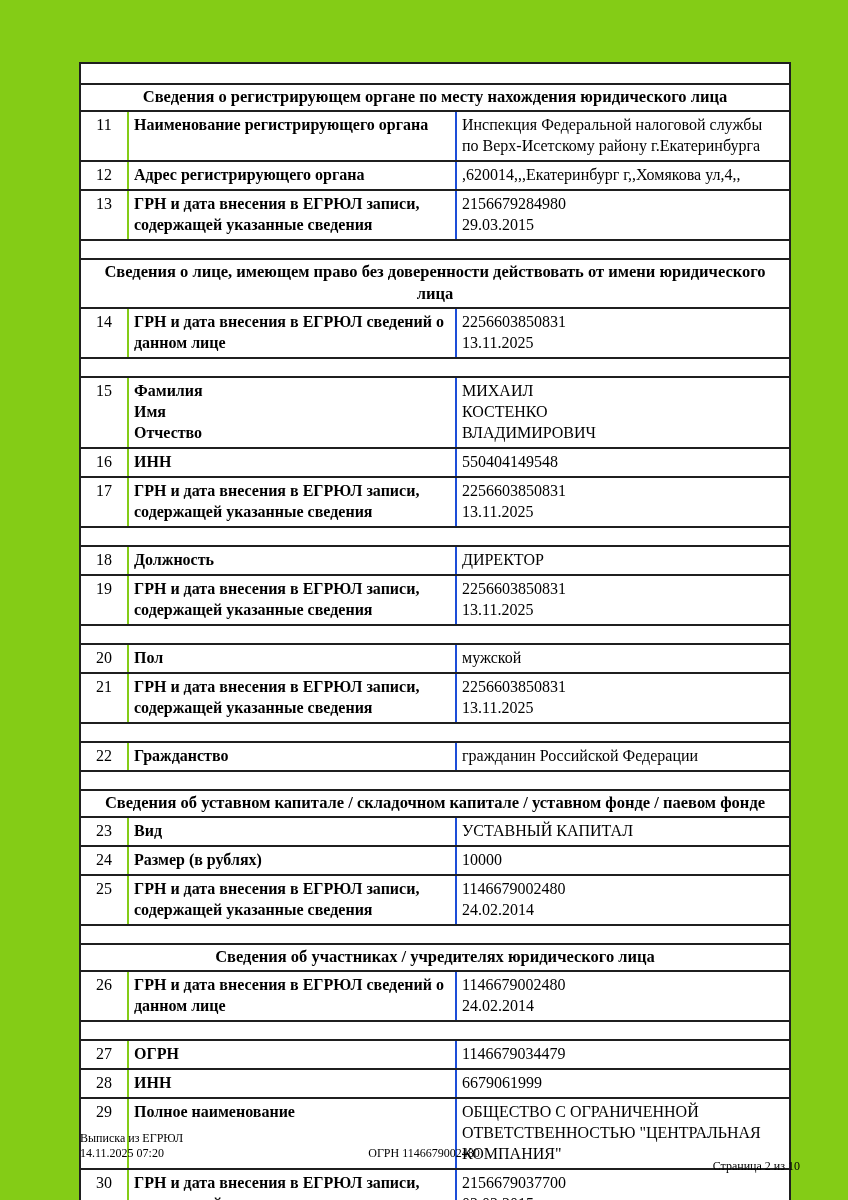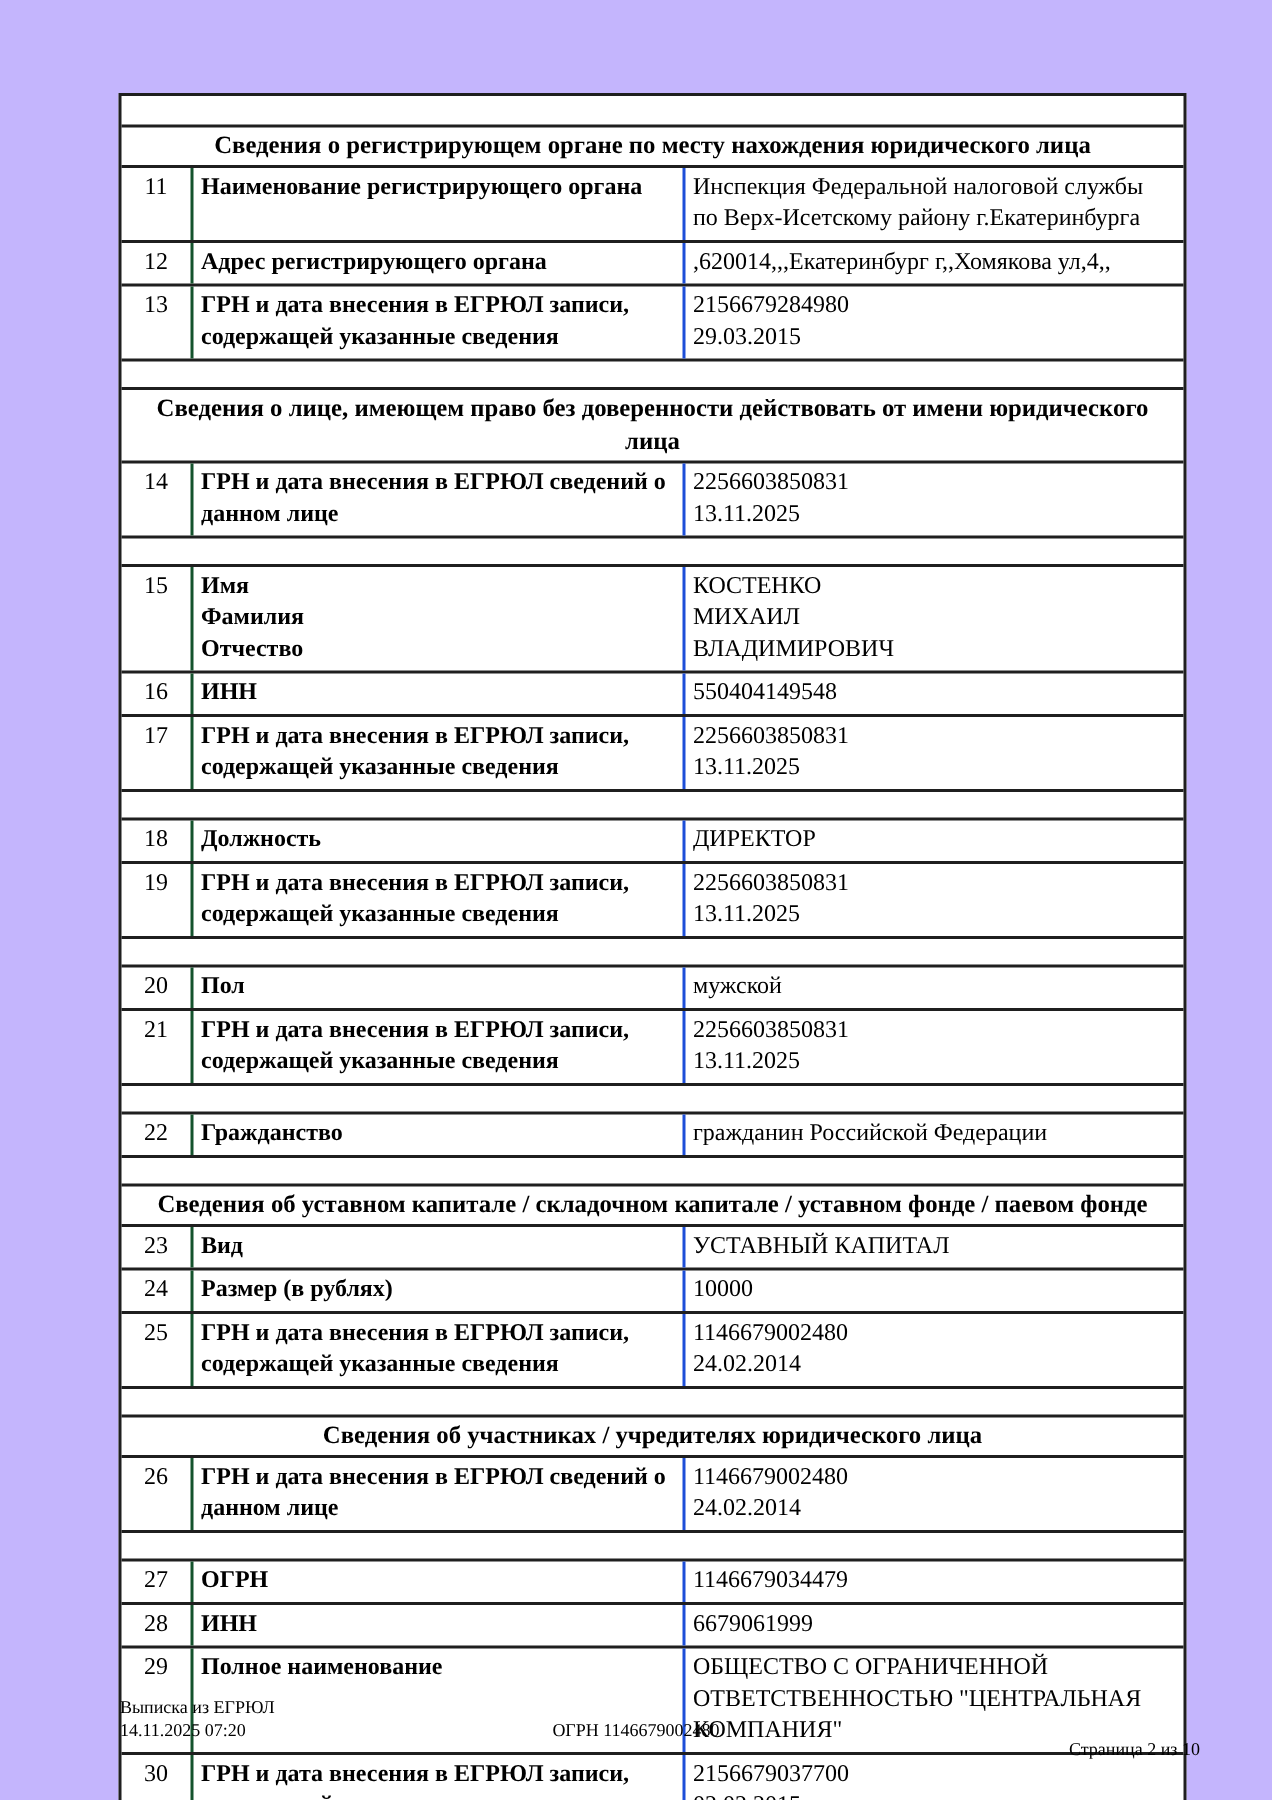--- a/index.html
+++ b/index.html
@@ -7,21 +7,21 @@
   body {
     width: 848px; height: 1200px;
     font-family: "Liberation Serif", "DejaVu Serif", serif;
     color: #000000;
     position: relative;
     overflow: hidden;
   }
   .page {
     position: absolute; left: 0; top: 0;
     width: 848px; height: 1200px;
-    background: #c4b5fd;
+    background: #84cc16;
   }
   .doc-table {
     position: absolute;
     left: 79px; top: 62px;
     width: 712px;
     border: 2px solid #1f1f1f;
     background: #ffffff;
   }
   .t-row {
     display: flex;
@@ -36,21 +36,21 @@
     width: 100%;
     text-align: center;
     font-weight: bold;
     font-size: 16.5px;
     line-height: 22px;
     padding: 1px 8px 2px 8px;
   }
   .cell-num {
     width: 48px;
     flex: 0 0 48px;
-    border-right: 2px solid #14532d;
+    border-right: 2px solid #84cc16;
     text-align: center;
     padding: 2px 2px;
   }
   .cell-label {
     width: 328px;
     flex: 0 0 328px;
     border-right: 2px solid #1d4ed8;
     padding: 2px 4px 4px 5px;
     font-weight: bold;
   }
@@ -106,27 +106,27 @@
         <div class="cell-label">ГРН и дата внесения в ЕГРЮЛ сведений о данном лице</div>
         <div class="cell-value">
           <div>2256603850831</div>
           <div>13.11.2025</div>
         </div>
       </div>
       <div class="t-row spacer"></div>
       <div class="t-row">
         <div class="cell-num">15</div>
         <div class="cell-label">
+          <div>Фамилия</div>
           <div>Имя</div>
-          <div>Фамилия</div>
           <div>Отчество</div>
         </div>
         <div class="cell-value">
+          <div>МИХАИЛ</div>
           <div>КОСТЕНКО</div>
-          <div>МИХАИЛ</div>
           <div>ВЛАДИМИРОВИЧ</div>
         </div>
       </div>
       <div class="t-row">
         <div class="cell-num">16</div>
         <div class="cell-label">ИНН</div>
         <div class="cell-value">550404149548</div>
       </div>
       <div class="t-row">
         <div class="cell-num">17</div>

